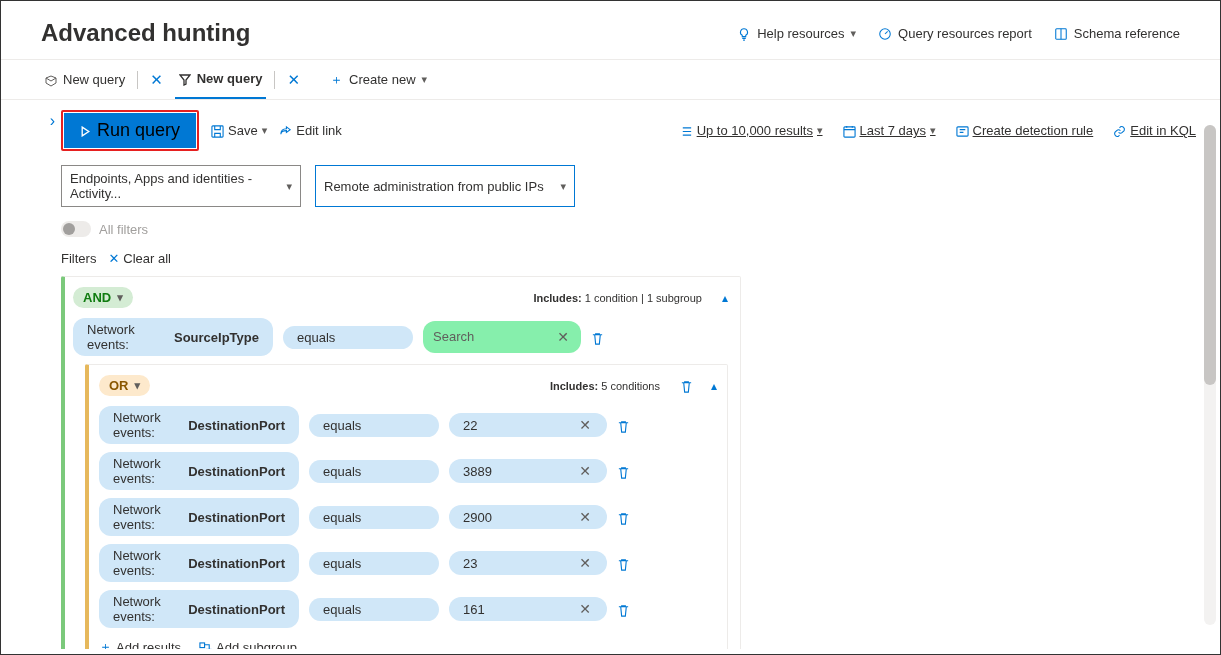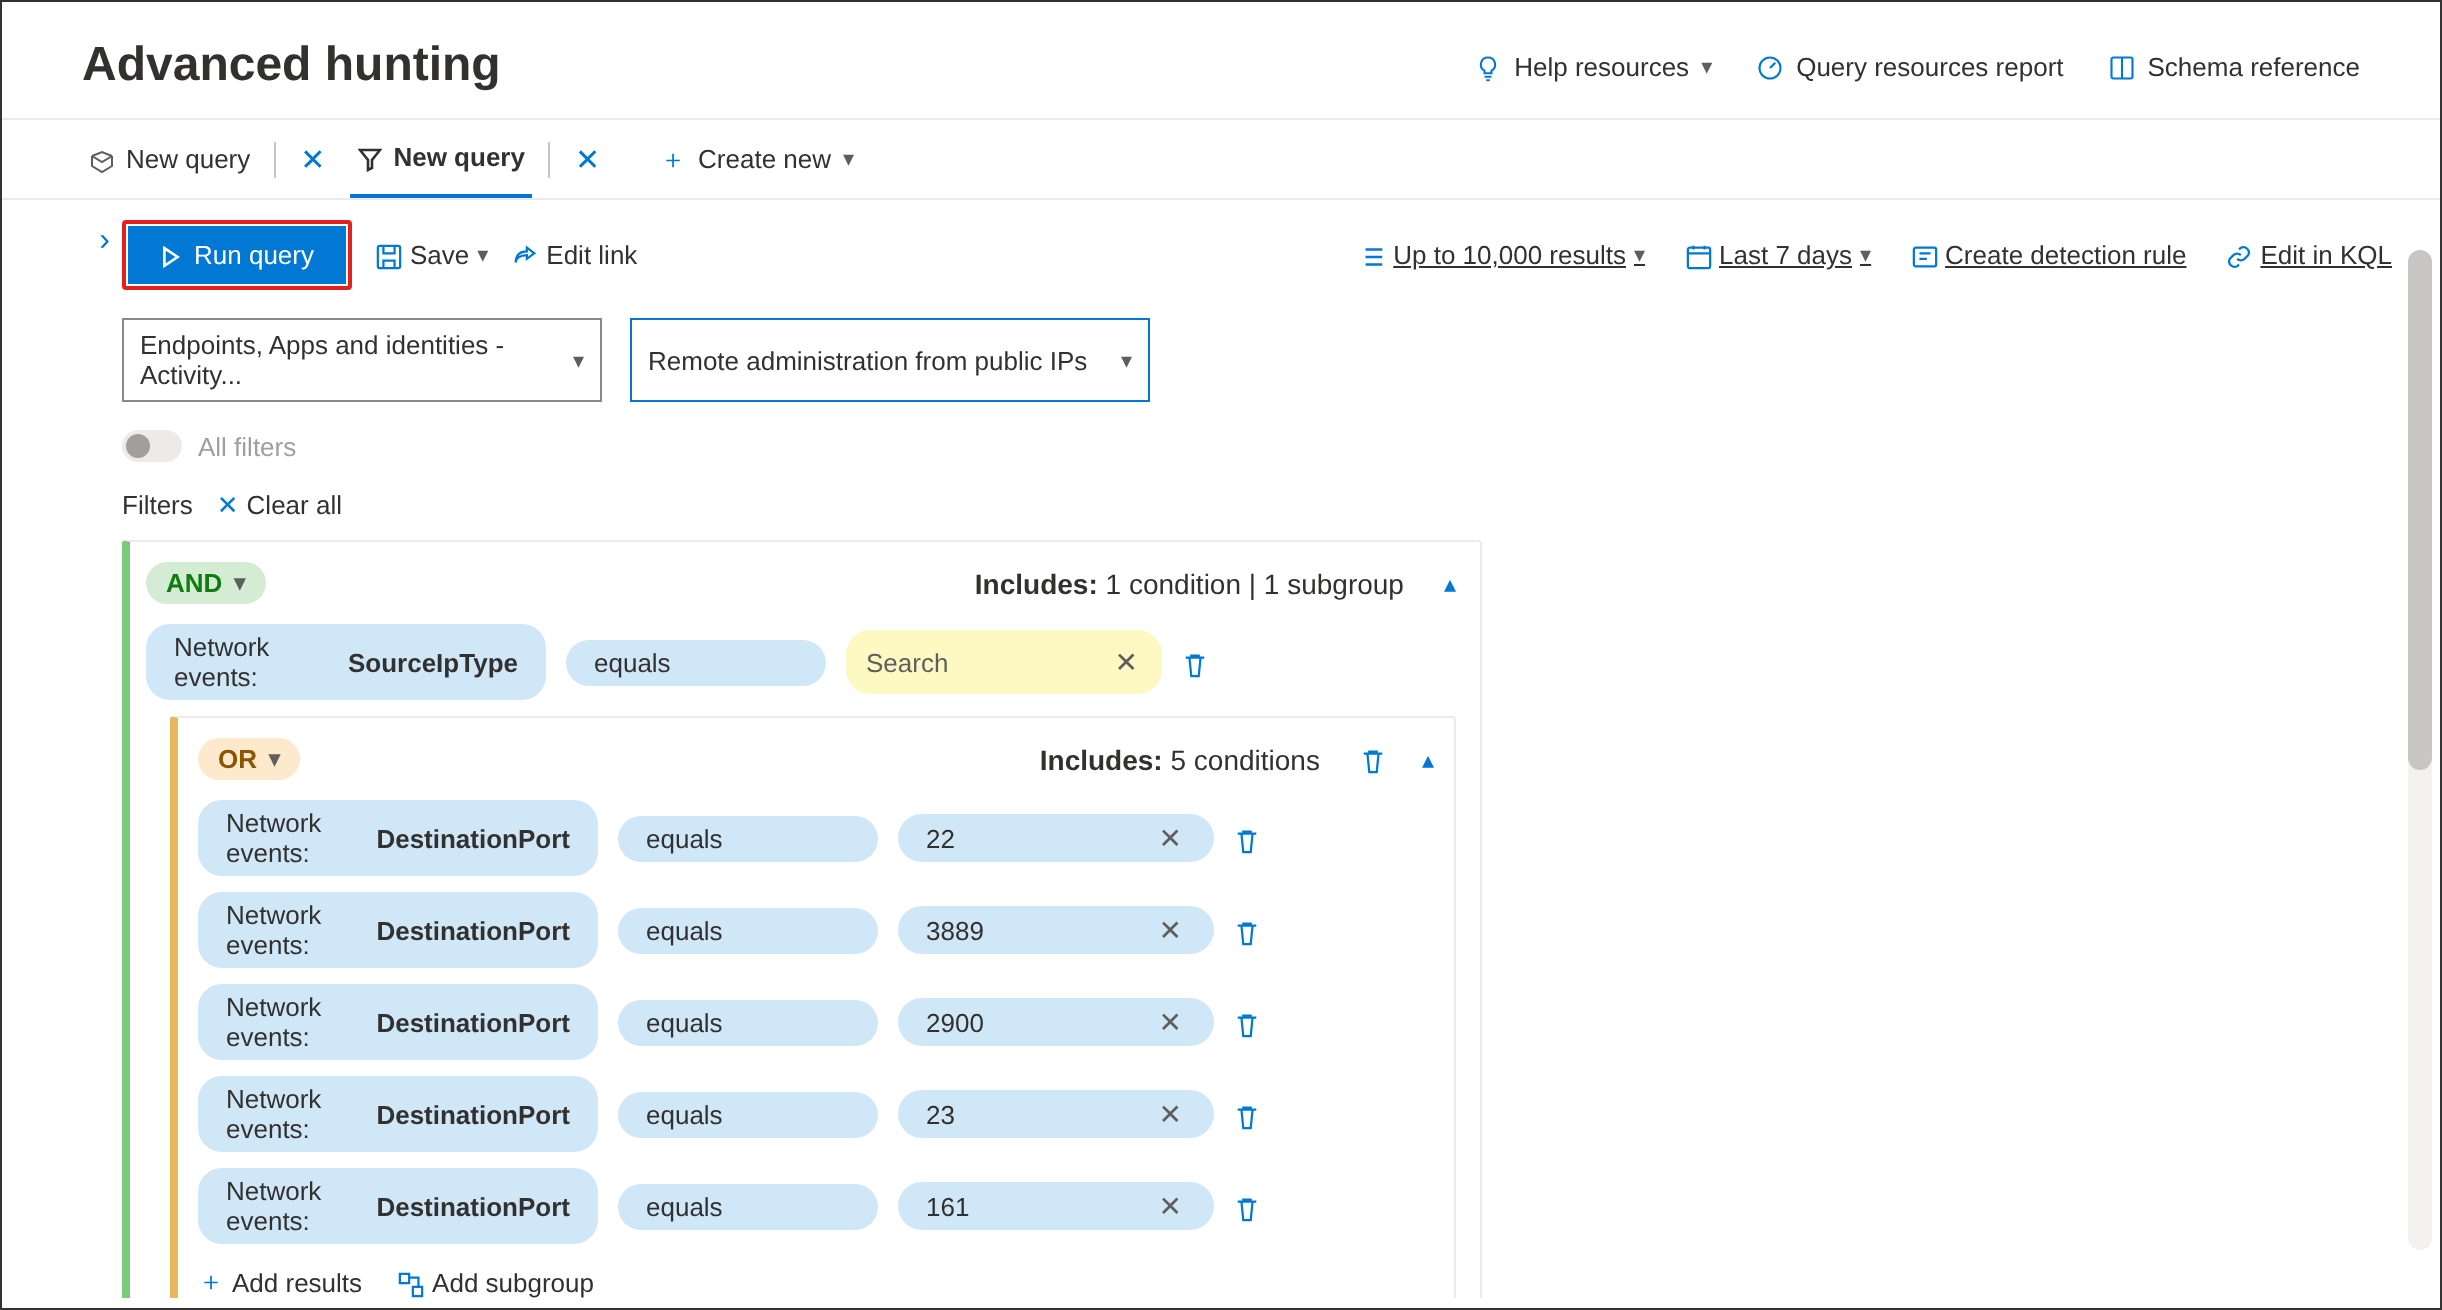--- a/index.html
+++ b/index.html
@@ -11,47 +11,47 @@
 .tabs { display: flex; align-items: center; padding: 0 40px; border-bottom: 1px solid #edebe9; height: 40px; gap: 8px; }
 .tab { display: flex; align-items: center; gap: 6px; padding: 8px 4px; font-size: 13px; cursor: pointer; height: 100%; }
 .tab.active { font-weight: 600; border-bottom: 2px solid #0078d4; }
 .tab-close { color: #0078d4; font-size: 15px; padding: 0 4px; cursor: pointer; }
 .tab-sep { width: 1px; height: 18px; background: #c8c6c4; }
 .main { display: flex; height: calc(100% - 104px); }
 .expand-col { width: 60px; display: flex; justify-content: flex-end; padding-top: 12px; padding-right: 6px; }
 .content { flex: 1; padding: 10px 24px 0 0; overflow-y: auto; }
 .toolbar { display: flex; align-items: center; gap: 12px; margin-bottom: 14px; }
 .run-btn-wrap { border: 2px solid #e62020; padding: 1px; border-radius: 2px; }
-.run-btn { background: #0078d4; color: #ffffff; border: none; padding: 7px 16px; font-size: 13px; display: flex; align-items: center; gap: 6px; cursor: pointer; }
+.run-btn { background: #0078d4; color: #000000; border: none; padding: 7px 16px; font-size: 18px; display: flex; align-items: center; gap: 6px; cursor: pointer; }
 .tool-link { display: flex; align-items: center; gap: 4px; color: #323130; cursor: pointer; font-size: 13px; }
 .tool-right { margin-left: auto; display: flex; gap: 20px; align-items: center; text-decoration: underline; }
 .selectors { display: flex; gap: 14px; margin-bottom: 14px; }
 .select-box { border: 1px solid #8a8886; padding: 5px 8px; font-size: 13px; display: flex; align-items: center; justify-content: space-between; cursor: pointer; }
 .select-box.scope { width: 240px; background:#fff; }
 .select-box.template { width: 260px; border-color: #0078d4; color: #323130; }
 .all-filters-row { display: flex; align-items: center; gap: 8px; margin-bottom: 14px; color: #a19f9d; }
 .toggle { width: 30px; height: 16px; background: #edebe9; border-radius: 10px; position: relative; }
 .toggle::after { content:''; position:absolute; width:12px; height:12px; background:#a19f9d; border-radius:50%; top:2px; left:2px; }
 .filters-row { display: flex; align-items: center; gap: 12px; margin-bottom: 10px; font-size: 13px; }
 .filters-row .clear { color: #323130; display: flex; align-items: center; gap: 4px; cursor: pointer; }
 .query-box { border: 1px solid #edebe9; border-left: 4px solid #7bc97b; border-radius: 2px; padding: 10px 12px 12px 8px; width: 680px; }
 .group-head { display: flex; align-items: center; gap: 8px; margin-bottom: 10px; }
 .op-pill { border-radius: 12px; padding: 3px 10px; font-size: 13px; display: flex; align-items: center; gap: 6px; cursor: pointer; }
 .op-pill.and { background: #d4ecd4; color: #107c10; font-weight: 600; }
 .op-pill.or { background: #fde9cc; color: #8a5700; font-weight: 600; }
-.includes { margin-left: auto; font-size: 14px; }
+.includes { margin-left: auto; font-size: 11px; }
 .includes b { font-weight: 600; }
 .cond-row { display: flex; align-items: center; gap: 10px; margin-bottom: 8px; }
 .pill { background: #d0e7f8; color: #323130; border-radius: 12px; padding: 4px 14px; font-size: 13px; display: flex; align-items: center; }
 .pill.field { width: 200px; }
 .pill.field .prefix { font-weight: 400; }
 .pill.field .fname { font-weight: 600; }
 .pill.op { width: 130px; }
 .pill.val { width: 158px; justify-content: space-between; }
-.val-input { background: #fef9c3; border: none; border-radius: 12px; padding: 8px 10px; width: 158px; display: flex; align-items: center; justify-content: space-between; color: #605e5c; }
+.val-input { background: #86efac; border: none; border-radius: 12px; padding: 8px 10px; width: 158px; display: flex; justify-content: space-between; color: #605e5c; }
 .close-x { color: #605e5c; font-size: 14px; cursor: pointer; padding: 0 2px; }
 .del-icon { color: #0078d4; cursor: pointer; font-size: 14px; }
 .subgroup { border: 1px solid #edebe9; border-left: 4px solid #e6b85c; border-radius: 2px; padding: 10px 10px 10px 10px; margin-top: 6px; margin-left: 12px; }
 .sub-head { display: flex; align-items: center; gap: 8px; margin-bottom: 10px; }
 .add-row { display: flex; gap: 18px; margin-top: 10px; }
 .add-link { color: #323130; display: flex; align-items: center; gap: 4px; cursor: pointer; font-size: 13px; }
 .blue-icon { color: #0078d4; }
 .chev { font-size: 11px; color: #605e5c; }
 .scrollbar { position: absolute; right: 4px; top: 124px; width: 12px; height: 500px; background: #f3f2f1; border-radius: 6px; }
 .scrollbar-thumb { position: absolute; top: 0; width: 12px; height: 260px; background: #c8c6c4; border-radius: 6px; }

